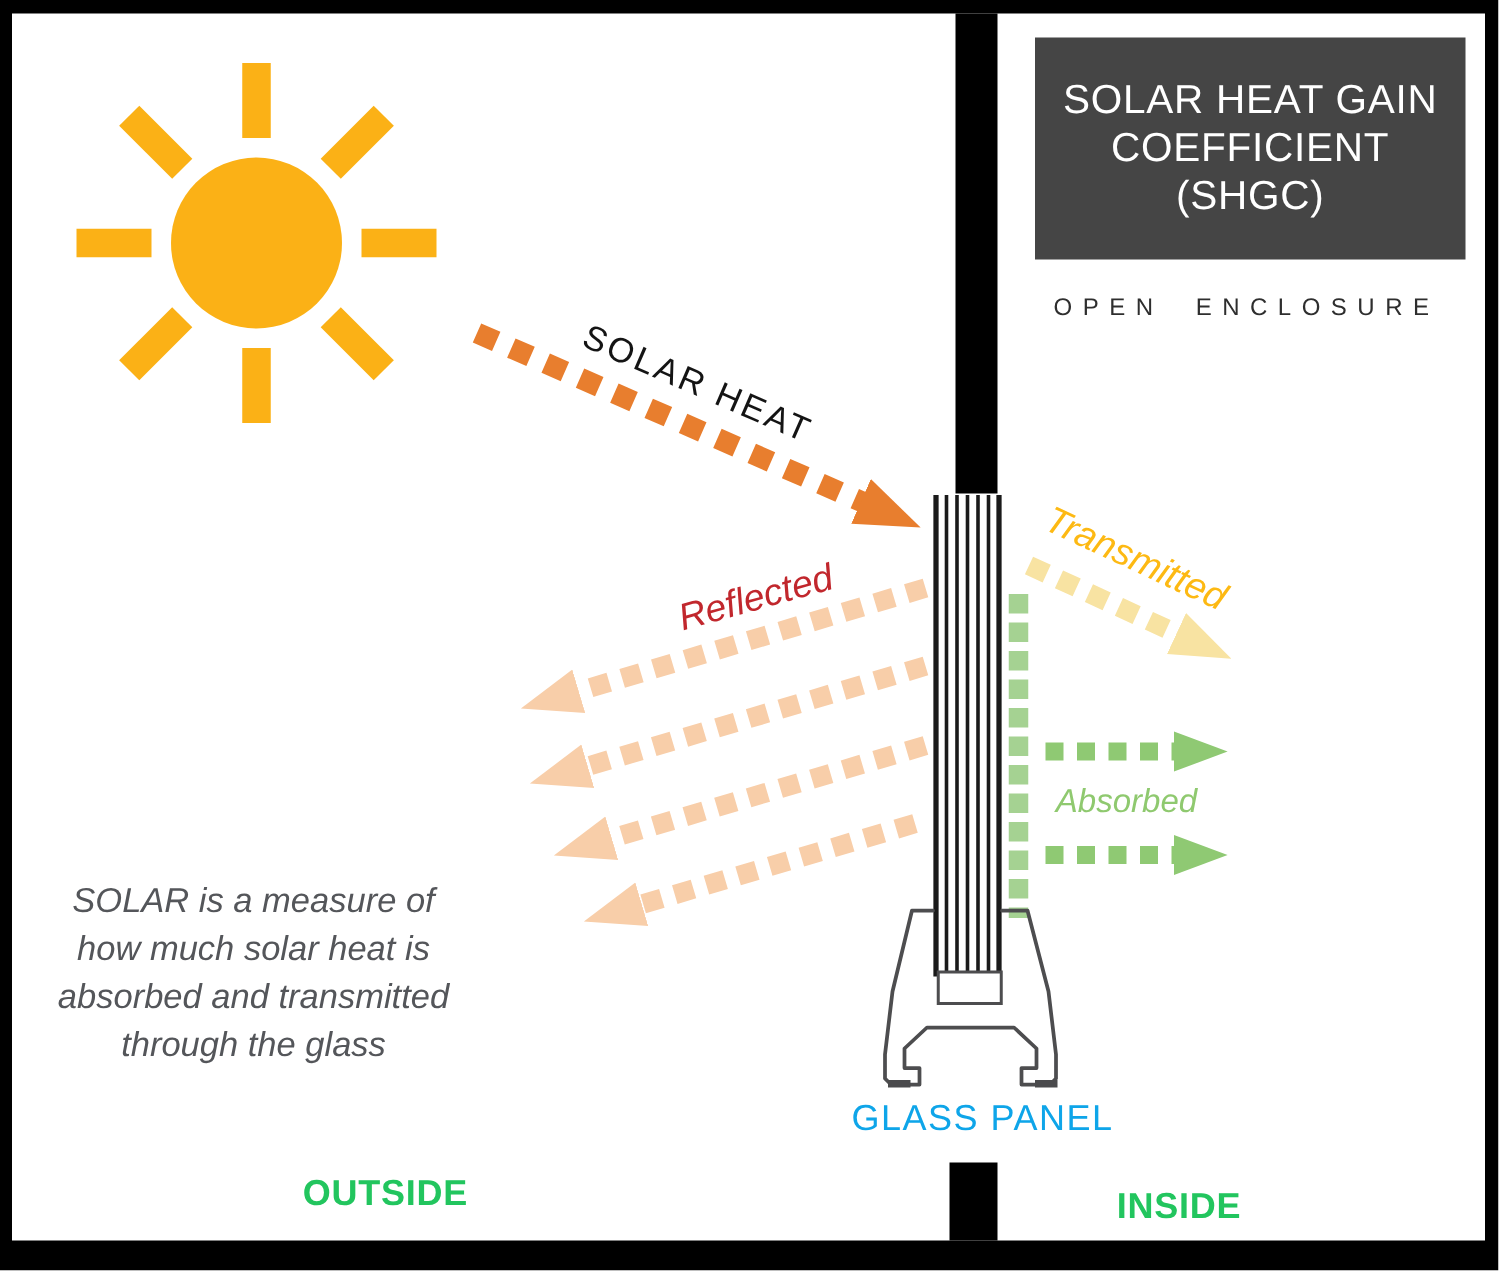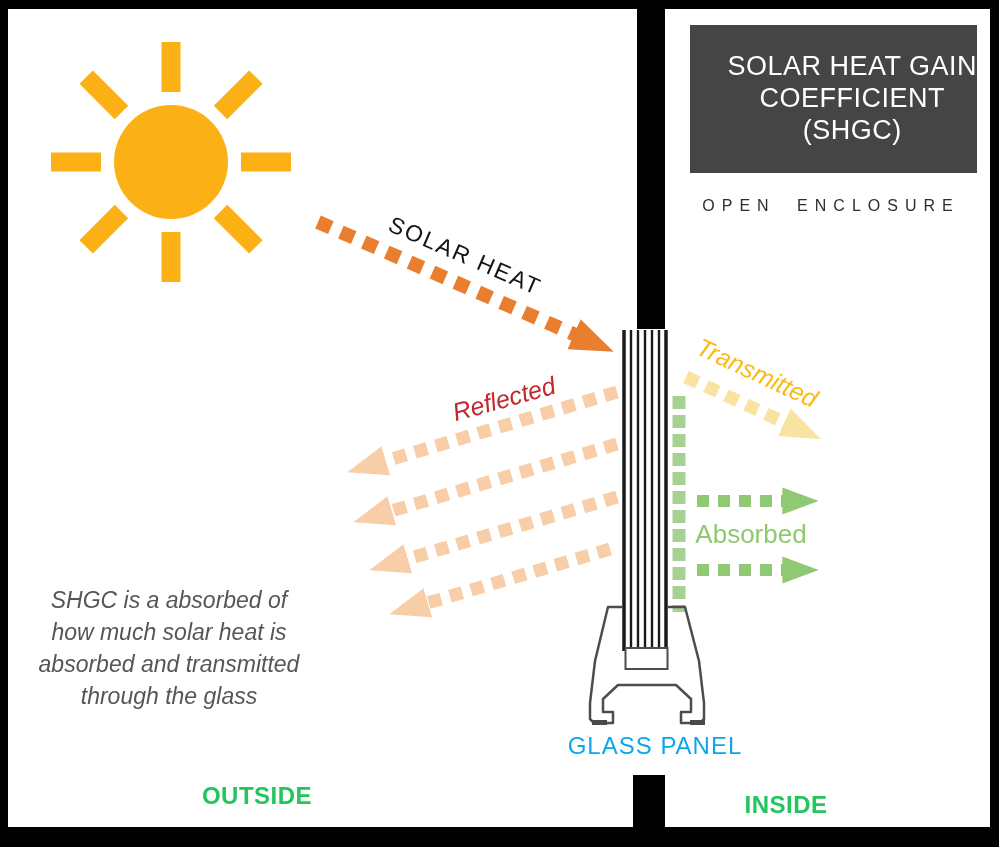--- a/index.html
+++ b/index.html
@@ -43,29 +43,29 @@
   .pocket{fill:#ffffff;stroke:var(--glass-outline);stroke-width:2;}
   .foot-pad{fill:#4a4a4c;}
 
   .lbl{position:absolute;transform:translate(-50%,-50%);white-space:nowrap;}
   .lbl-solar{left:465px;top:256px;transform:translate(-50%,-50%) rotate(23.5deg);
     font-size:23px;letter-spacing:2px;color:var(--text-dark);}
   .lbl-reflected{left:504px;top:399px;transform:translate(-50%,-50%) rotate(-15.5deg);
     font-size:25px;font-style:italic;color:var(--reflected-text);}
   .lbl-transmitted{left:757px;top:373px;transform:translate(-50%,-50%) rotate(25deg);
     font-size:25px;font-style:italic;color:var(--transmitted-text);}
-  .lbl-absorbed{left:751px;top:534px;font-size:26px;color:var(--absorbed-text);}
+  .lbl-absorbed{left:751px;top:534px;font-size:22px;font-style:italic;color:var(--absorbed-text);}
   .lbl-glass{left:655px;top:746px;font-size:24px;letter-spacing:1px;color:#0ea5e9;}
   .zone{font-weight:700;font-size:24px;color:#22c55e;letter-spacing:0.5px;}
   .zone-outside{left:257px;top:796px;}
   .zone-inside{left:786px;top:805px;}
 
   .title-box{position:absolute;left:690px;top:25px;width:287px;height:148px;
     background:var(--title-bg);color:var(--title-text);
-    display:flex;align-items:center;justify-content:flex-end;text-align:center;
+    display:flex;align-items:center;justify-content:center;text-align:center;
     font-size:27px;line-height:1.18;letter-spacing:0.5px;white-space:pre-line;}
   .brand{position:absolute;left:831px;top:206px;transform:translate(-50%,-50%);
     font-size:16px;letter-spacing:7px;word-spacing:10px;color:#2e2e2e;white-space:nowrap;}
   .desc{position:absolute;left:24px;top:584px;width:290px;text-align:center;
     font-style:italic;font-size:23px;line-height:32px;color:var(--description-text);
     white-space:pre-line;}
 </style>
 </head>
 <body>
 
@@ -146,20 +146,20 @@
 (SHGC)</span>
   </div>
   <div class="brand">OPEN ENCLOSURE</div>
 
   <div class="lbl lbl-solar">SOLAR HEAT</div>
   <div class="lbl lbl-reflected">Reflected</div>
   <div class="lbl lbl-transmitted">Transmitted</div>
   <div class="lbl lbl-absorbed">Absorbed</div>
   <div class="lbl lbl-glass">GLASS PANEL</div>
 
-  <div class="desc">SHGC is a absorbed of
+  <div class="desc">SOLAR is a measure of
 how much solar heat is
 absorbed and transmitted
 through the glass</div>
 
   <div class="lbl zone zone-outside">OUTSIDE</div>
   <div class="lbl zone zone-inside">INSIDE</div>
 </div>
 
 </body></html>

